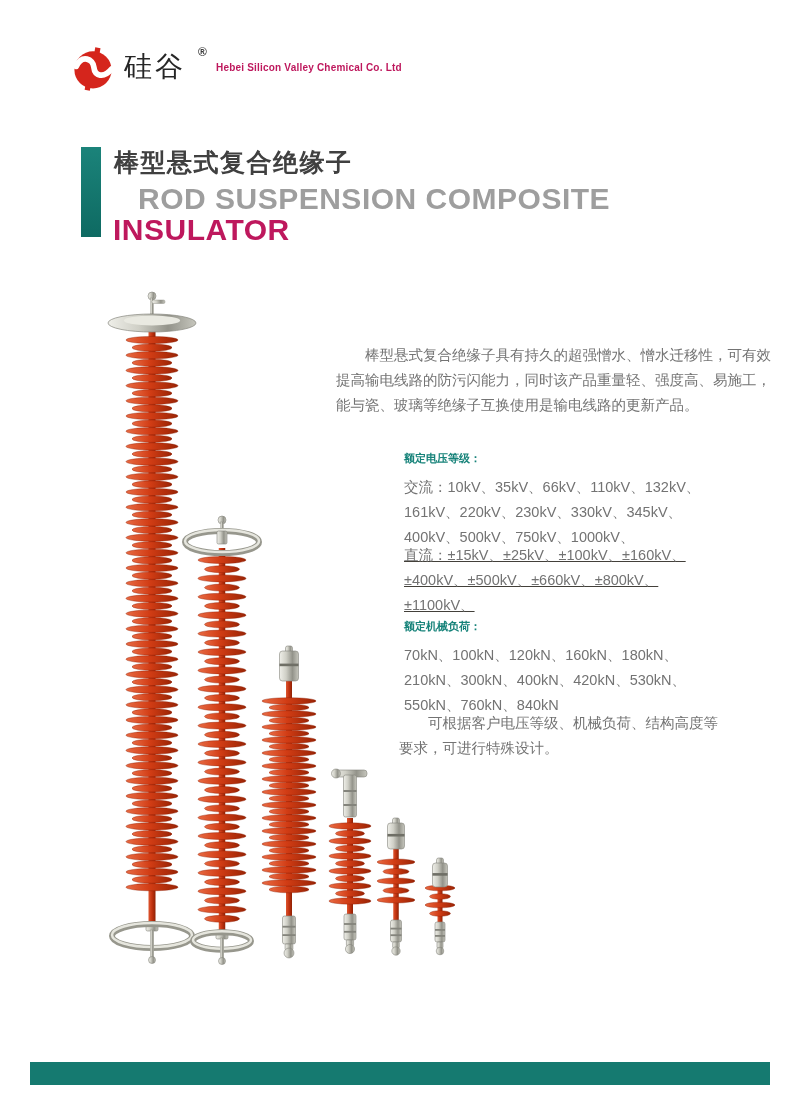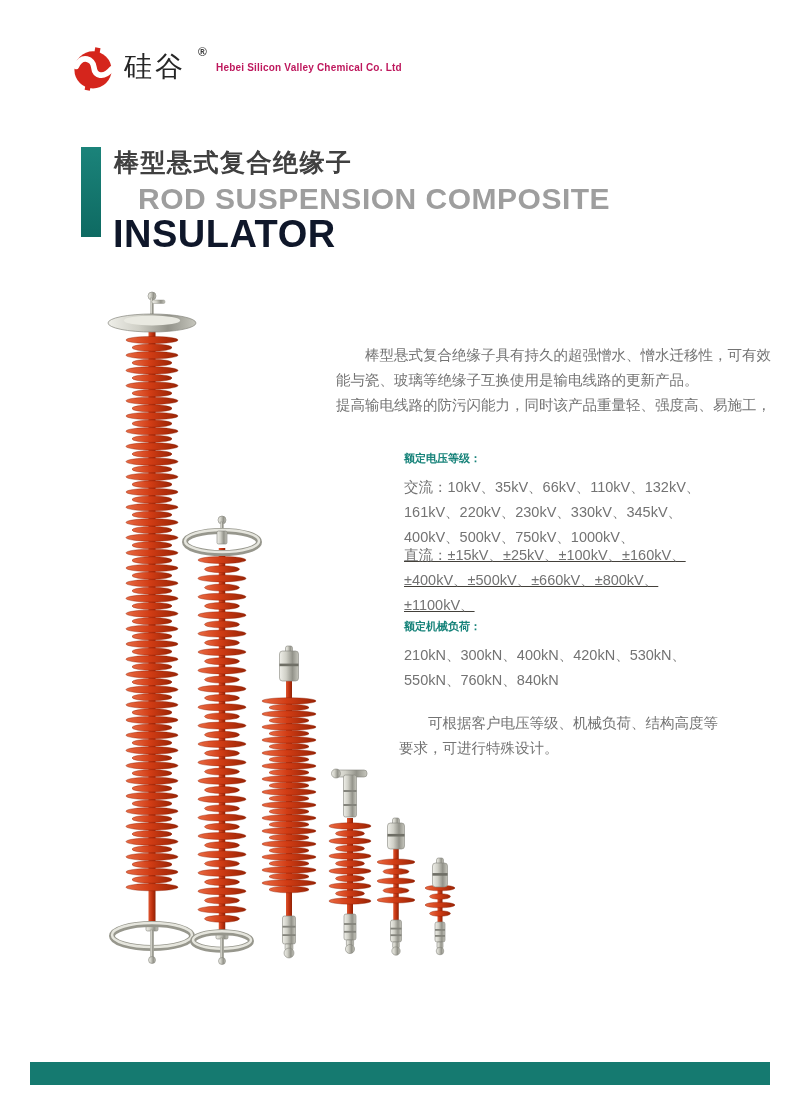--- a/index.html
+++ b/index.html
@@ -16,21 +16,21 @@
   .logo-mark { position:absolute; left:70px; top:46px; width:46px; height:46px; }
   .brand-cn { position:absolute; left:124px; top:48px; font-size:28px; font-weight:normal; color:#262626; letter-spacing:3px; }
   .reg-mark { position:absolute; left:198px; top:45px; font-size:12px; color:#3a3a3a; font-weight:bold; }
   .company-en { position:absolute; left:216px; top:62px; font-size:10px; font-weight:bold; color:#be185d; letter-spacing:0.2px; }
 
   
   .accent-bar { position:absolute; left:81px; top:147px; width:20px; height:90px;
                 background:linear-gradient(180deg,#1b837a,#0e6a62); }
   .title-cn { position:absolute; left:114px; top:146px; font-size:25px; font-weight:bold; color:#404040; letter-spacing:1.5px; }
   .title-en1 { position:absolute; left:113px; top:182px; font-size:30px; font-weight:bold; color:#9e9e9e; letter-spacing:0.5px;margin-left:25px; }
-  .title-en2 { position:absolute; left:113px; top:213px; font-size:38px; font-weight:bold; color:#0f172a; letter-spacing:0.5px; }
+  .title-en2 { position:absolute; left:113px; top:213px; font-size:30px; font-weight:bold; color:#be185d; letter-spacing:0.5px; }
 
   
   .txt-line { font-size:14.5px; line-height:25px; color:#737373; white-space:nowrap; }
   .indent { text-indent:2em; }
   .desc { position:absolute; left:336px; top:343px; width:440px; }
   .sec-heading { font-size:11px; font-weight:bold; color:#17837a; white-space:nowrap; }
   .v-heading { position:absolute; left:404px; top:451px; }
   .ac-block   { position:absolute; left:404px; top:475px; }
   .dc-block   { position:absolute; left:404px; top:543px;text-decoration:underline; }
   .l-heading  { position:absolute; left:404px; top:619px; }
@@ -314,38 +314,39 @@
         <rect x="345" y="642" width="10" height="20" rx="2" fill="url(#metalG)" stroke="#85857c" stroke-width="0.6"></rect>
         <rect x="345" y="649" width="10" height="1.8" fill="#84847c"></rect>
         <rect x="345" y="655" width="10" height="1.8" fill="#84847c"></rect>
         <rect x="347" y="662" width="6" height="6" rx="1" fill="url(#metalG)" stroke="#85857c" stroke-width="0.6"></rect>
         <circle cx="350" cy="671" r="3.8" fill="url(#metalG)" stroke="#85857c" stroke-width="0.6"></circle>
       </g>
     </svg>
 
   <div class="desc">
     <div class="txt-line indent">棒型悬式复合绝缘子具有持久的超强憎水、憎水迁移性，可有效</div>
+    <div class="txt-line">提高输电线路的防污闪能力，同时该产品重量轻、强度高、易施工，</div>
     <div class="txt-line">能与瓷、玻璃等绝缘子互换使用是输电线路的更新产品。</div>
-    <div class="txt-line">提高输电线路的防污闪能力，同时该产品重量轻、强度高、易施工，</div>
   </div>
 
   <div class="sec-heading v-heading">额定电压等级：</div>
   <div class="ac-block">
     <div class="txt-line">交流：10kV、35kV、66kV、110kV、132kV、</div>
     <div class="txt-line">161kV、220kV、230kV、330kV、345kV、</div>
     <div class="txt-line">400kV、500kV、750kV、1000kV、</div>
   </div>
   <div class="dc-block">
     <div class="txt-line">直流：±15kV、±25kV、±100kV、±160kV、</div>
     <div class="txt-line">±400kV、±500kV、±660kV、±800kV、</div>
     <div class="txt-line">±1100kV、</div>
   </div>
 
   <div class="sec-heading l-heading">额定机械负荷：</div>
   <div class="load-block">
+    <div class="txt-line">70kN、100kN、120kN、160kN、180kN、</div>
     <div class="txt-line">210kN、300kN、400kN、420kN、530kN、</div>
     <div class="txt-line">550kN、760kN、840kN</div>
   </div>
 
   <div class="note-block">
     <div class="txt-line indent">可根据客户电压等级、机械负荷、结构高度等</div>
     <div class="txt-line">要求，可进行特殊设计。</div>
   </div>
 
   <div class="footer-bar"></div>

